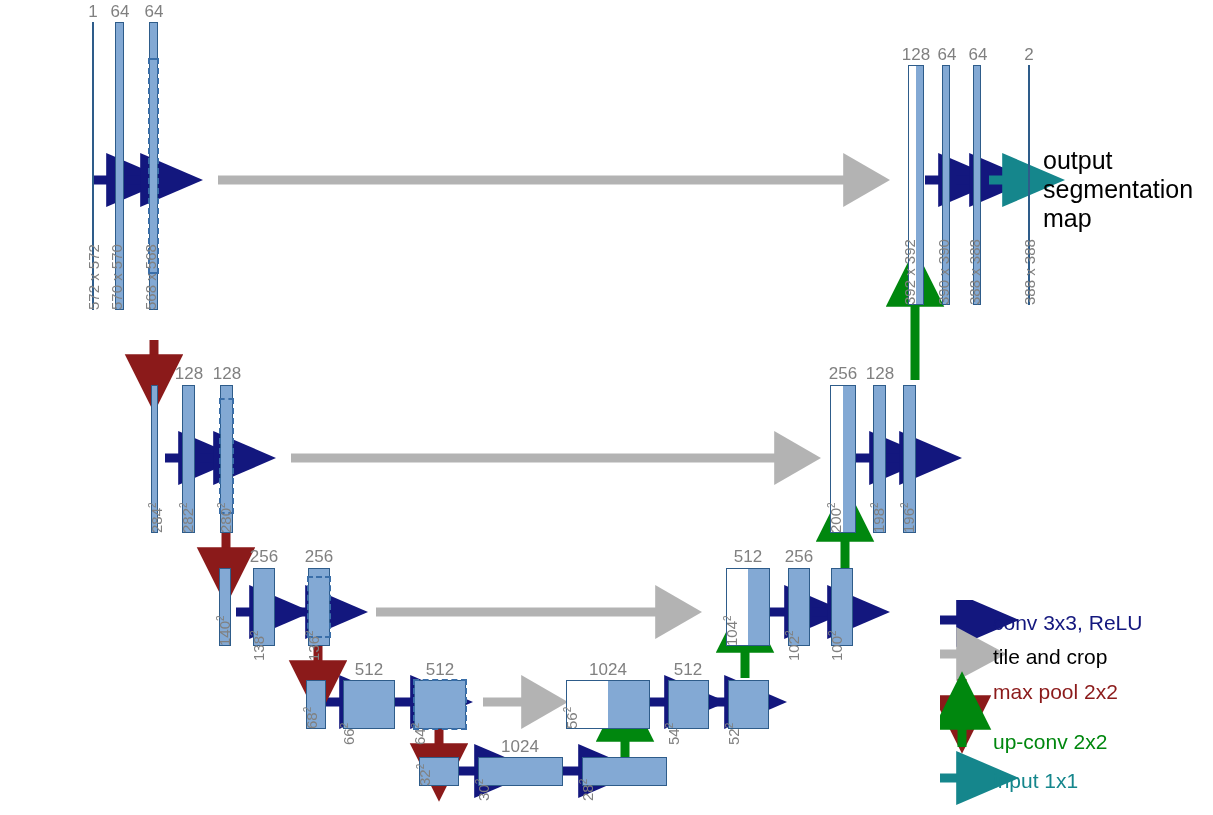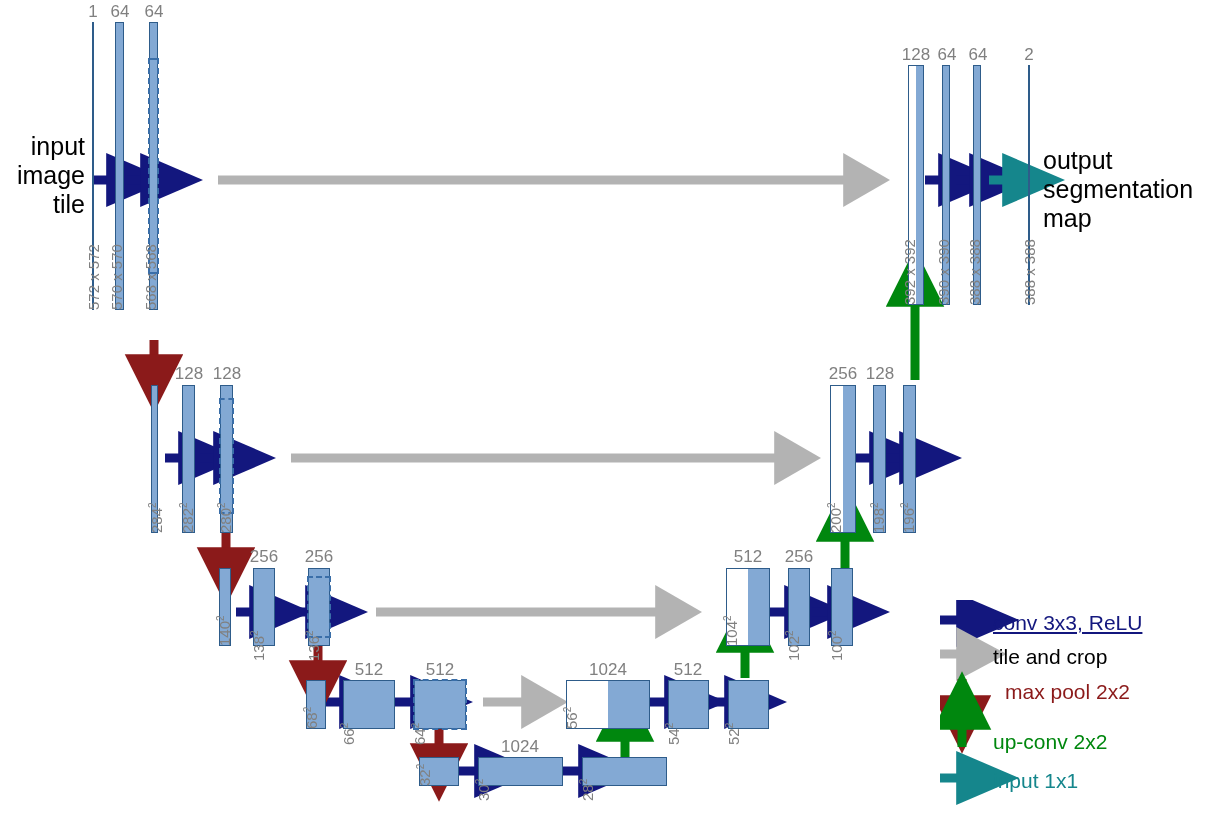--- a/index.html
+++ b/index.html
@@ -207,23 +207,20 @@
 
   <div class="sizelbl" style="left:824px;top:533px;"><span>200</span><sup>2</sup></div>
   <div class="sizelbl" style="left:867px;top:533px;"><span>198</span><sup>2</sup></div>
   <div class="sizelbl" style="left:897px;top:533px;"><span>196</span><sup>2</sup></div>
 
   <div class="sizelbl" style="left:902px;top:305px;"><span>392 x 392</span></div>
   <div class="sizelbl" style="left:936px;top:305px;"><span>390 x 390</span></div>
   <div class="sizelbl" style="left:967px;top:305px;"><span>388 x 388</span></div>
   <div class="sizelbl" style="left:1022px;top:305px;"><span>388 x 388</span></div>
 
-  <div class="bigtxt r" style="left:0px;top:132px;width:85px;">input
-image
-tile</div>
   <div class="bigtxt" style="left:1043px;top:146px;width:175px;">output
 segmentation
 map</div>
 
   <svg width="80" height="220" style="position:absolute;left:940px;top:600px;">
     <defs>
       <marker id="lNavy" markerWidth="7" markerHeight="7" refX="0.2" refY="3" orient="auto">
           <path d="M0,0 L7,3 L0,6 z" fill="#13177e"></path>
         </marker>
       <marker id="lGray" markerWidth="5.6" markerHeight="6" refX="0.2" refY="3" orient="auto">
@@ -239,19 +236,19 @@
           <path d="M0,0 L7,3 L0,6 z" fill="#15868c"></path>
         </marker>
     </defs>
     <line x1="0" y1="20" x2="18" y2="20" stroke="#13177e" stroke-width="9" marker-end="url(#lNavy)"></line>
     <line x1="0" y1="54" x2="18" y2="54" stroke="#b3b3b3" stroke-width="9" marker-end="url(#lGray)"></line>
     <line x1="22" y1="79" x2="22" y2="97" stroke="#8b1a1a" stroke-width="9" marker-end="url(#lRed)"></line>
     <line x1="22" y1="147" x2="22" y2="128" stroke="#00870e" stroke-width="9" marker-end="url(#lGreen)"></line>
     <line x1="0" y1="178" x2="18" y2="178" stroke="#15868c" stroke-width="9" marker-end="url(#lTeal)"></line>
   </svg>
 
-  <div class="legend" style="left:993px;top:612px;color:#13177e;text-decoration:underline;">conv 3x3, ReLU</div>
+  <div class="legend" style="left:993px;top:612px;color:#13177e;">conv 3x3, ReLU</div>
   <div class="legend" style="left:993px;top:646px;color:#000000;">tile and crop</div>
-  <div class="legend" style="left:993px;top:681px;color:#8b1a1a;margin-left:12px;">max pool 2x2</div>
+  <div class="legend" style="left:993px;top:681px;color:#8b1a1a;">max pool 2x2</div>
   <div class="legend" style="left:993px;top:731px;color:#00870e;">up-conv 2x2</div>
   <div class="legend" style="left:993px;top:770px;color:#15868c;">input 1x1</div>
 
 </div>
 
 </body></html>

